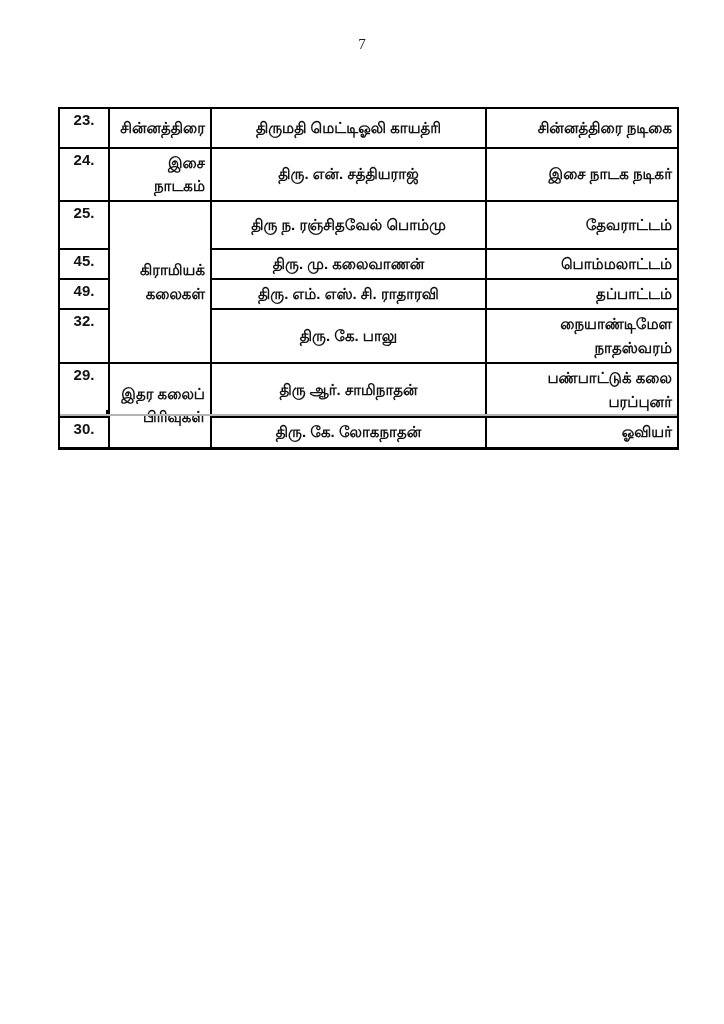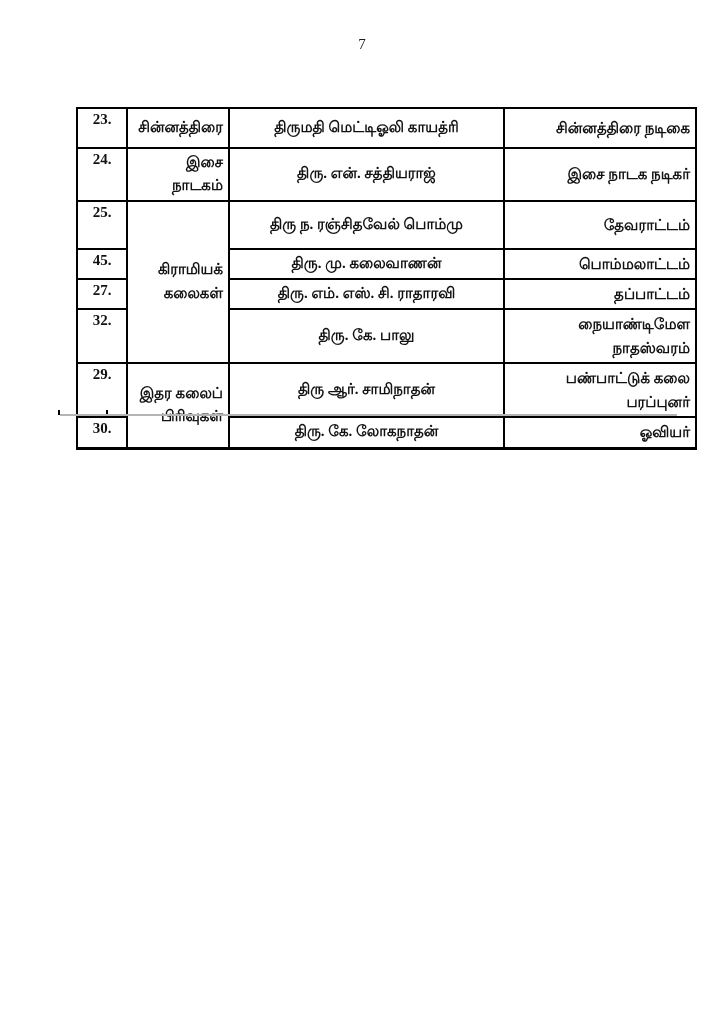--- a/index.html
+++ b/index.html
@@ -6,23 +6,23 @@
   body{
     width:724px;height:1024px;position:relative;background:#ffffff;
     font-family:"Liberation Sans", sans-serif;
   }
   .page-number{
     position:absolute;top:36px;left:0;width:724px;
     text-align:center;font-family:"Liberation Serif", serif;
     font-size:15px;color:#1c1c1c;
   }
   table.doc-table{
-    position:absolute;left:76px;top:107px;width:619px;
+    position:absolute;left:58px;top:107px;width:619px;
     border-collapse:collapse;table-layout:fixed;
-    border:2px solid #000;border-bottom-width:3px;font-family:Liberation Serif, serif;
+    border:2px solid #000;border-bottom-width:3px;
   }
   table.doc-table td{
     border:2px solid #000;
     font-size:15px;font-weight:bold;color:#121212;
     padding:2px 5px;overflow:hidden;
   }
   td.col-no{text-align:center;vertical-align:top;padding-top:5px;}
   td.col-category{text-align:right;vertical-align:middle;line-height:1.55;}
   td.col-name{text-align:center;vertical-align:middle;padding-left:9px;line-height:1.45;}
   td.col-role{text-align:right;vertical-align:middle;line-height:1.6;}
@@ -66,21 +66,21 @@
         <td class="col-category" rowspan="4">கிராமியக் கலைகள்</td>
         <td class="col-name">திரு ந. ரஞ்சிதவேல் பொம்மு</td>
         <td class="col-role">தேவராட்டம்</td>
       </tr>
       <tr style="height: 28px;">
         <td class="col-no">45.</td>
         <td class="col-name">திரு. மு. கலைவாணன்</td>
         <td class="col-role">பொம்மலாட்டம்</td>
       </tr>
       <tr style="height: 29px;">
-        <td class="col-no">27.</td>
+        <td class="col-no">49.</td>
         <td class="col-name">திரு. எம். எஸ். சி. ராதாரவி</td>
         <td class="col-role">தப்பாட்டம்</td>
       </tr>
       <tr style="height: 48px;">
         <td class="col-no">32.</td>
         <td class="col-name">திரு. கே. பாலு</td>
         <td class="col-role">நையாண்டிமேள நாதஸ்வரம்</td>
       </tr>
       <tr style="height: 48px;">
         <td class="col-no">29.</td>

